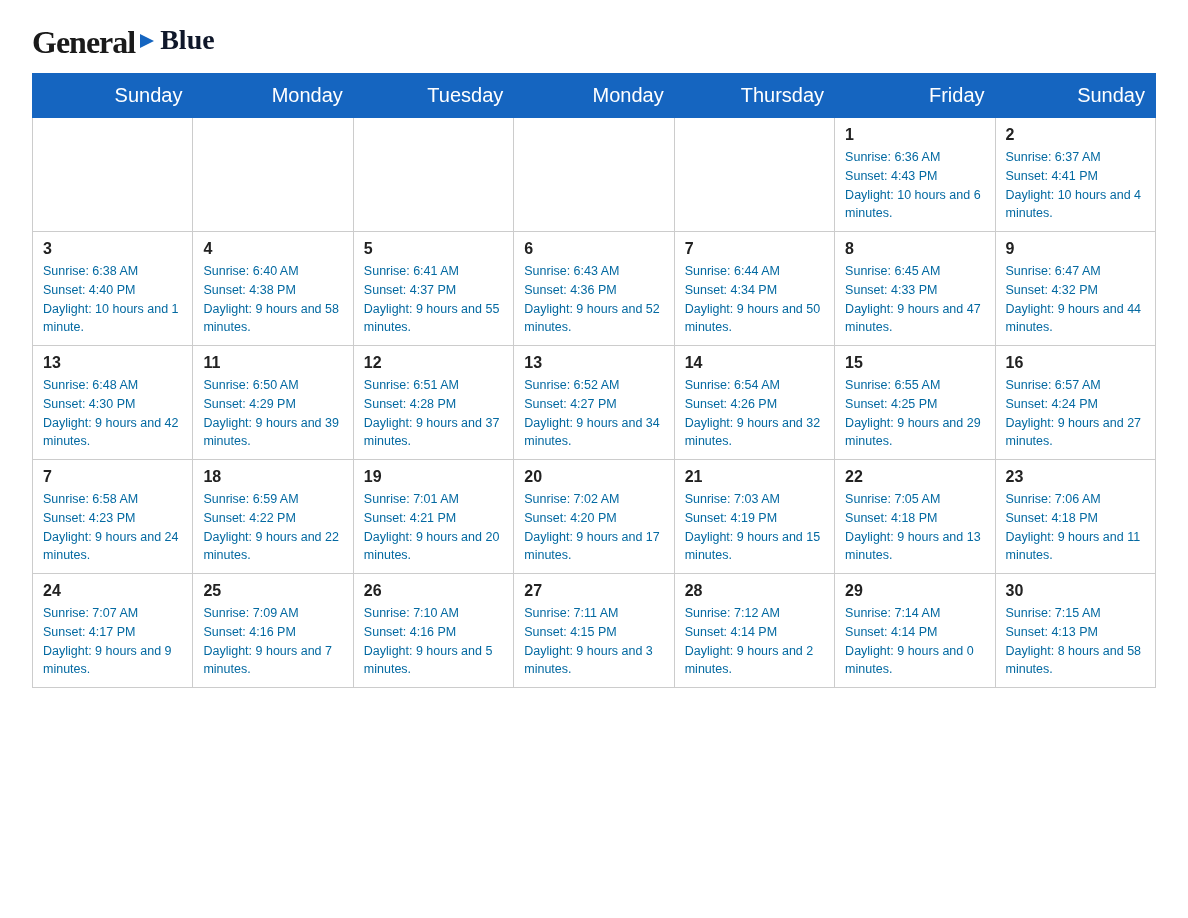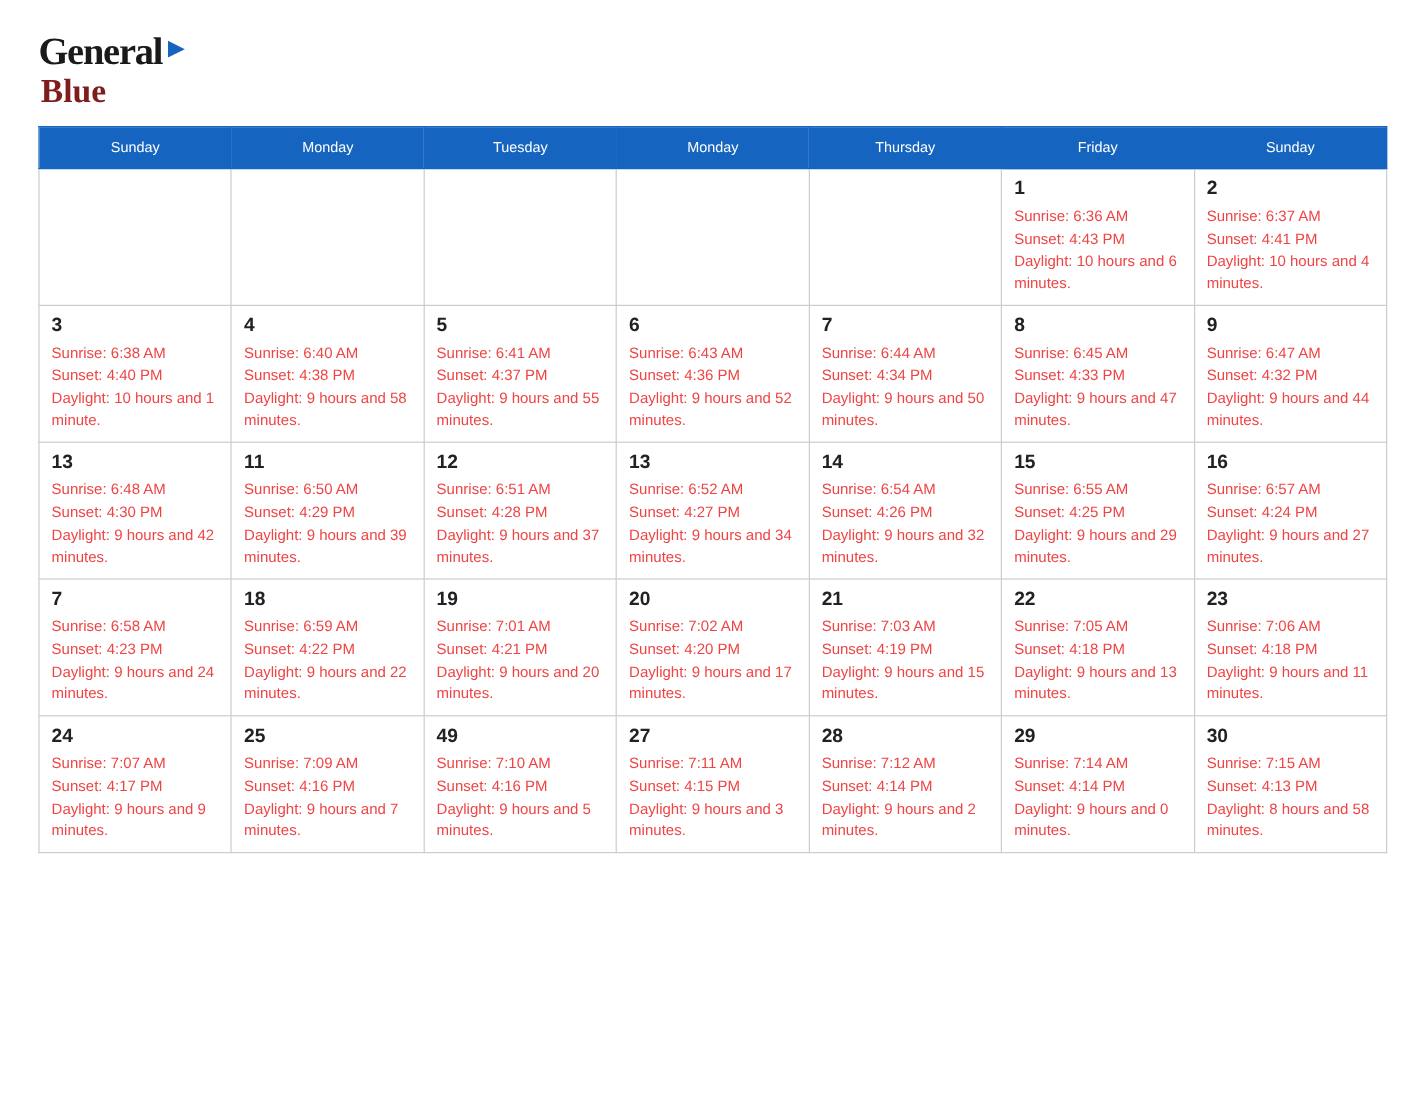--- a/index.html
+++ b/index.html
@@ -11,21 +11,21 @@
       min-height: 918px;
     }
     .header {
       display: flex;
       align-items: flex-start;
       justify-content: space-between;
       margin-bottom: 12px;
     }
     .logo {
       display: flex;
-      flex-direction: column;
+      flex-direction: row;
       align-items: flex-start;
     }
     .title-section {
       text-align: right;
     }
     .month-title {
       font-size: 52px;
       font-weight: 300;
       color: #1a1a1a;
       line-height: 1.1;
@@ -36,45 +36,45 @@
       margin-top: 4px;
     }
     .calendar {
       width: 100%;
       border-collapse: collapse;
       margin-top: 8px;
     }
     .calendar thead tr th {
       background-color: #1565c0;
       color: #fff;
-      font-size: 12px;
+      font-size: 20px;
       font-weight: normal;
       padding: 10px 10px;
-      text-align: center;
+      text-align: right;
       border: 1px solid #1565c0;
     }
     .calendar tbody tr td {
       border: 1px solid #ccc;
       vertical-align: top;
       padding: 8px 10px;
       width: calc(100% / 7);
       min-height: 100px;
       font-size: 13px;
       color: #222;
     }
     .day-number {
       font-size: 16px;
       font-weight: bold;
       color: #222;
       display: block;
       margin-bottom: 4px;
     }
     .day-info {
       font-size: 12.5px;
-      color: #ef4444;
+      color: #0369a1;
       line-height: 1.5;
     }
     .calendar tbody tr td.empty {
       background: #fff;
     }
     .logo-wrapper {
       display: flex;
       align-items: center;
     }
   </style>
@@ -83,21 +83,21 @@
 
 <div class="header">
   <div class="logo">
     <div class="logo-wrapper">
       <span style="font-size:32px;font-weight:bold;color:#1a1a1a;font-family:Georgia,serif;letter-spacing:-1px;">General</span>
       <svg width="22" height="22" viewBox="0 0 22 22" style="display:inline-block;vertical-align:middle;margin-left:1px;margin-top:-4px;">
         <polygon points="4,4 18,11 4,18" fill="#1565c0"></polygon>
       </svg>
     </div>
     <div>
-      <span style="font-size:28px;font-weight:bold;color:#7f1d1d;font-family:Georgia,serif;margin-left:2px;">Blue</span>
+      <span style="font-size:28px;font-weight:bold;color:#0f172a;font-family:Georgia,serif;margin-left:2px;">Blue</span>
     </div>
   </div>
   <div class="title-section">
     <div class="month-title"></div>
     <div class="location"></div>
   </div>
 </div>
 
 <table class="calendar">
   <thead>
@@ -220,21 +220,21 @@
       <tr>
         <td>
           <span class="day-number">24</span>
           <div class="day-info">Sunrise: 7:07 AM<br>Sunset: 4:17 PM<br>Daylight: 9 hours and 9 minutes.</div>
         </td>
         <td>
           <span class="day-number">25</span>
           <div class="day-info">Sunrise: 7:09 AM<br>Sunset: 4:16 PM<br>Daylight: 9 hours and 7 minutes.</div>
         </td>
         <td>
-          <span class="day-number">49</span>
+          <span class="day-number">26</span>
           <div class="day-info">Sunrise: 7:10 AM<br>Sunset: 4:16 PM<br>Daylight: 9 hours and 5 minutes.</div>
         </td>
         <td>
           <span class="day-number">27</span>
           <div class="day-info">Sunrise: 7:11 AM<br>Sunset: 4:15 PM<br>Daylight: 9 hours and 3 minutes.</div>
         </td>
         <td>
           <span class="day-number">28</span>
           <div class="day-info">Sunrise: 7:12 AM<br>Sunset: 4:14 PM<br>Daylight: 9 hours and 2 minutes.</div>
         </td>

